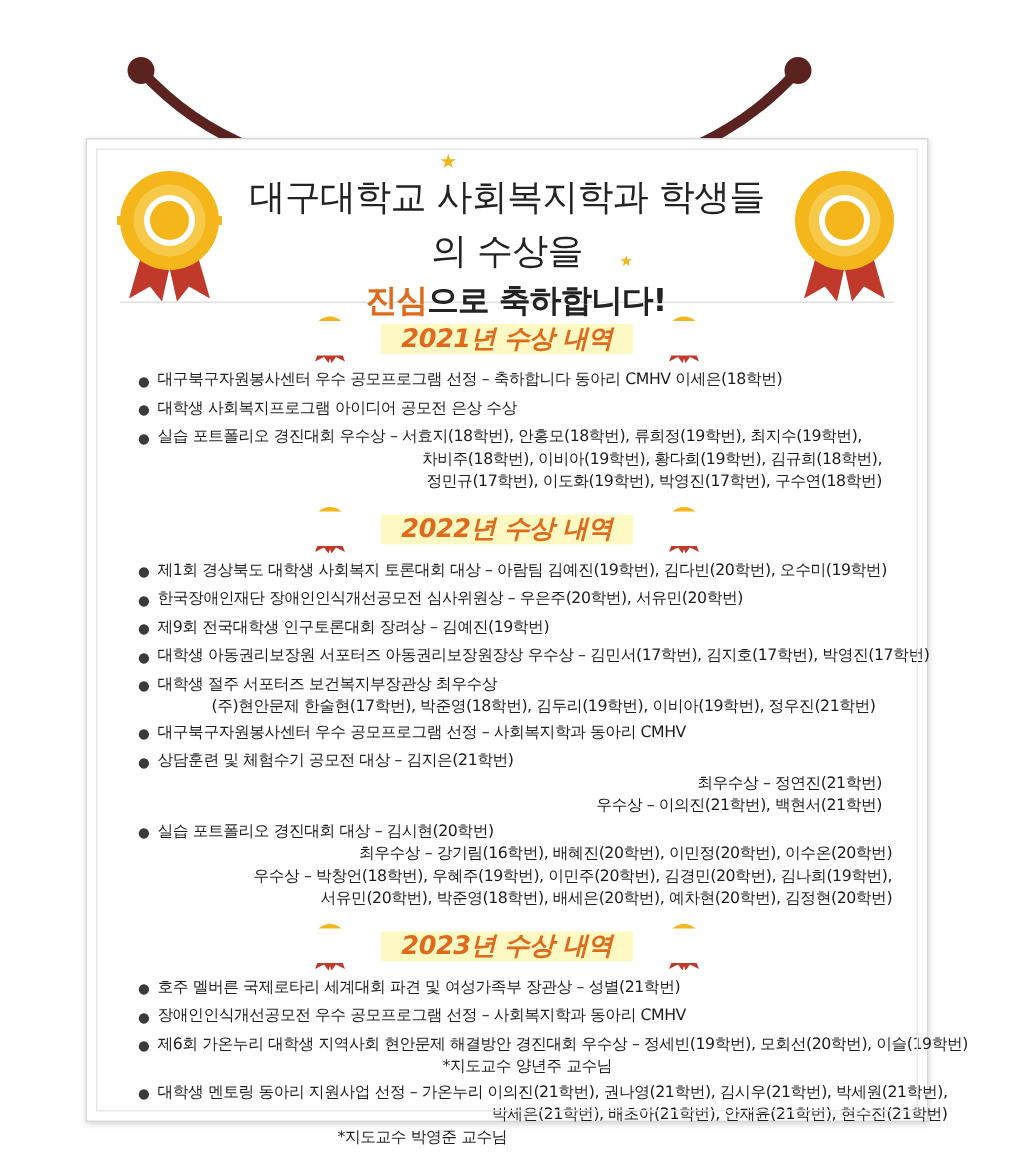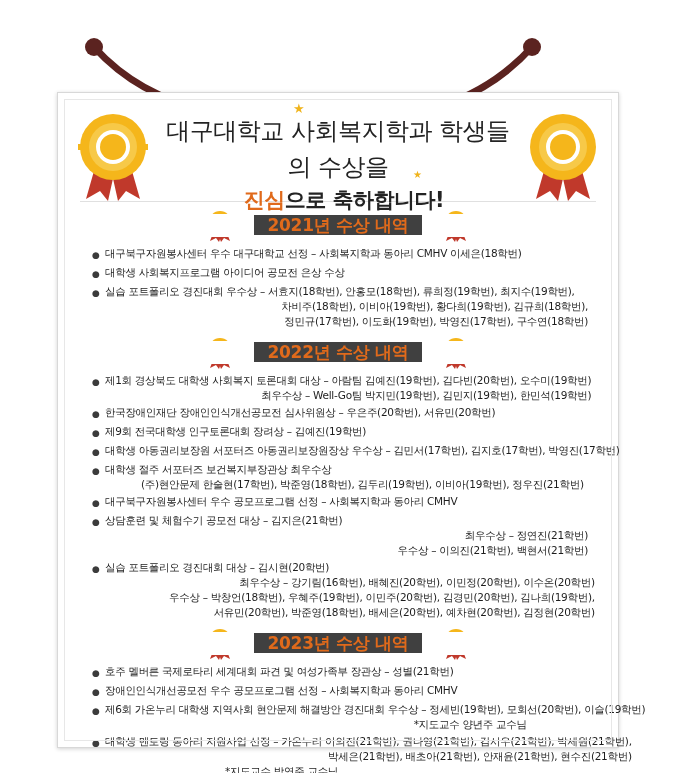--- a/index.html
+++ b/index.html
@@ -52,36 +52,36 @@
   .band{position:relative;margin:10px 26px 4px 26px;height:30px;}
   .band .line{position:absolute;left:0;right:0;top:15px;height:1px;background:#d9d9d9;}
   .band .ribbon{position:absolute;top:-2px;width:28px;height:32px;}
   .band .ribbon.l{left:122px;}
   .band .ribbon.r{right:122px;}
   .band .ytext{
     position:absolute;left:0;right:0;top:2px;text-align:center;
     font-size:17px;font-weight:bold;color:#e06a1b;letter-spacing:-0.3px;
     background:#fff;display:block;
   }
-  .band .ytext span{background:#404040;padding:0 14px;}
+  .band .ytext span{background:#fef9c3;padding:0 14px;font-style:italic;}
 
   
   .list{margin:0 30px 0 34px;}
   .item{display:flex;margin-bottom:2px;}
   .bullet{
     flex:0 0 13px;color:#3b3b3b;font-size:9px;line-height:16px;padding-top:1px;
   }
   .item-body{flex:1 1 auto;}
   .line{
     font-size:10.5px;color:#1d1d1d;line-height:15px;letter-spacing:-0.3px;
     white-space:pre;
   }
   .line.ind{padding-left:64px;text-align:right;}
   .line.ind2{padding-left:36px;}
-  .line.note{padding-left:190px;text-align:center;}
+  .line.note{padding-left:190px;}
   .line.note2{padding-left:120px;}
 
   
   .footer{
     position:absolute;left:0;right:0;bottom:8px;text-align:center;
   }
   .footer .ftxt{
     display:inline-block;vertical-align:middle;font-size:12px;font-weight:bold;color:#2f2f2f;
     letter-spacing:-0.3px;
   }
@@ -164,21 +164,21 @@
           <circle cx="14" cy="12" r="6" fill="#fff"></circle>
         </svg>
     </div>
     <div class="ytext"><span>2021년 수상 내역</span></div>
   </div>
 
   <div class="list">
     <div class="item">
       <div class="bullet">●</div>
       <div class="item-body">
-        <div class="line">대구북구자원봉사센터 우수 대구대학교 선정 – 사회복지학과 동아리 CMHV 이세은(18학번)</div>
+        <div class="line">대구북구자원봉사센터 우수 공모프로그램 선정 – 축하합니다 동아리 CMHV 이세은(18학번)</div>
       </div>
     </div>
     <div class="item">
       <div class="bullet">●</div>
       <div class="item-body">
         <div class="line">대학생 사회복지프로그램 아이디어 공모전 은상 수상</div>
       </div>
     </div>
     <div class="item">
       <div class="bullet">●</div>
@@ -209,21 +209,20 @@
         </svg>
     </div>
     <div class="ytext"><span>2022년 수상 내역</span></div>
   </div>
 
   <div class="list">
     <div class="item">
       <div class="bullet">●</div>
       <div class="item-body">
         <div class="line">제1회 경상북도 대학생 사회복지 토론대회 대상 – 아람팀 김예진(19학번), 김다빈(20학번), 오수미(19학번)</div>
-        <div class="line ind">최우수상 – Well-Go팀 박지민(19학번), 김민지(19학번), 한민석(19학번)</div>
       </div>
     </div>
     <div class="item">
       <div class="bullet">●</div>
       <div class="item-body">
         <div class="line">한국장애인재단 장애인인식개선공모전 심사위원상 – 우은주(20학번), 서유민(20학번)</div>
       </div>
     </div>
     <div class="item">
       <div class="bullet">●</div>

